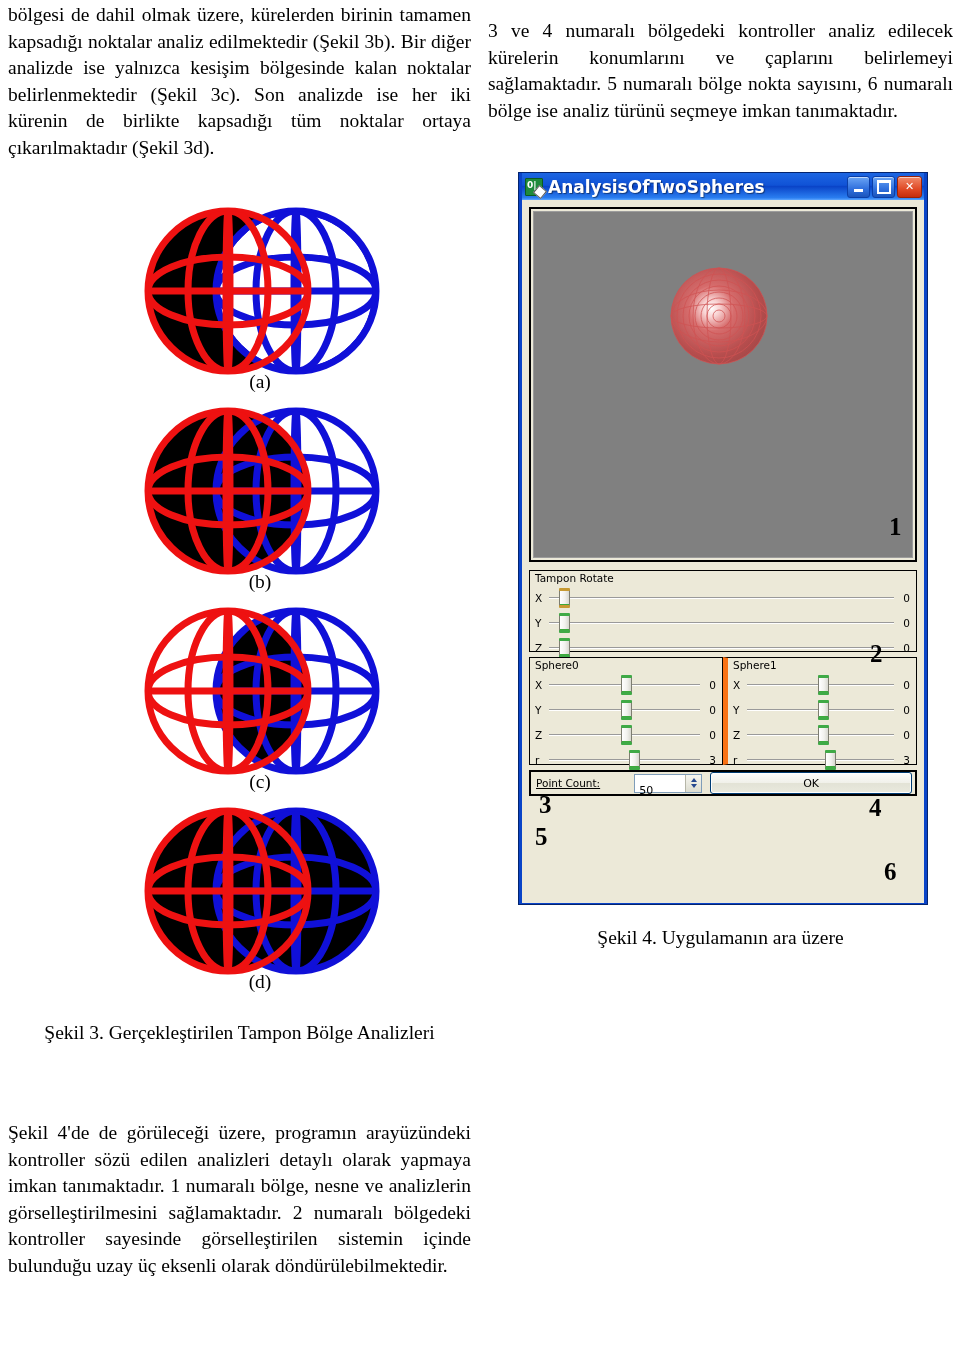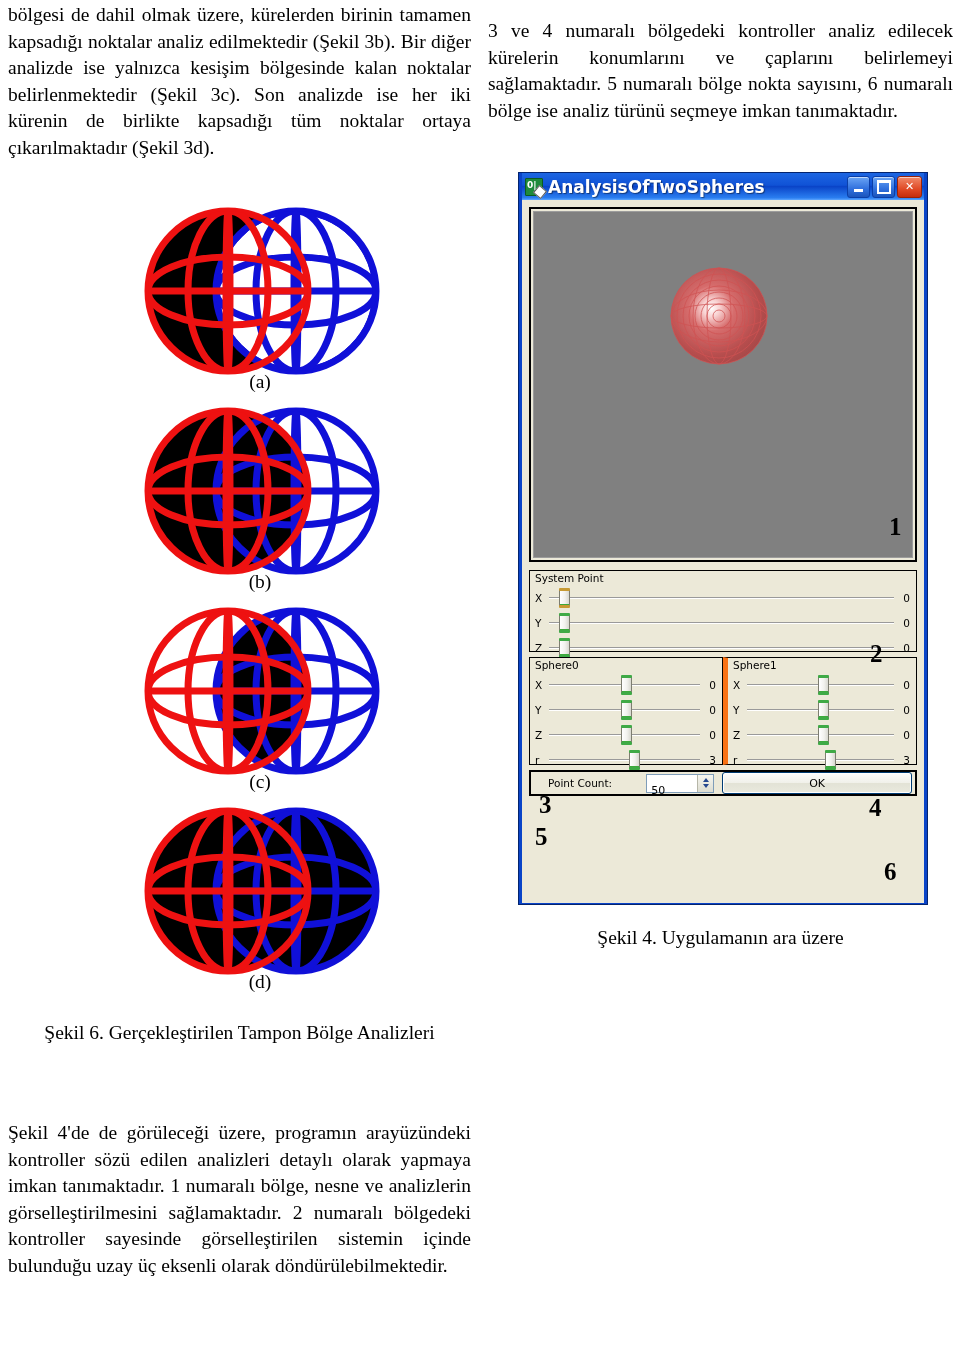--- a/index.html
+++ b/index.html
@@ -148,22 +148,23 @@
   #system-rotate{margin-top:8px;height:82px;}
   #sphere-pair{display:flex;margin-top:5px;gap:0;align-items:center;}
   .sphere-gb{width:50%;height:108px;box-sizing:border-box;}
   .sphere-gb + .sphere-gb{border-left:5px solid #f97316;}
 
   #bottom-bar{
     margin-top:5px;border:2px solid #000;background:#ece9d8;
     display:flex;align-items:center;height:26px;padding:0 3px;box-sizing:border-box;
   }
   #pc-label{
-    font-family:"DejaVu Sans",sans-serif;font-size:10.5px;margin-left:14px;
+    font-family:"DejaVu Sans",sans-serif;font-size:10.5px;margin-left:2px;
     white-space:nowrap;
+    text-decoration:underline;
   }
   #pc-spin{
     display:flex;align-items:stretch;margin-left:34px;height:19px;
     border:1px solid #7f9db9;background:#fff;box-sizing:border-box;
   }
   #pc-value{
     width:46px;font-family:"DejaVu Sans",sans-serif;font-size:11px;
     display:flex;align-items:center;padding-left:4px;background:#fff;margin-top:14px;
   }
   #pc-arrows{
@@ -377,21 +378,21 @@
             <ellipse cx="118" cy="86" rx="2" ry="80"></ellipse>
             <ellipse cx="118" cy="86" rx="80" ry="34"></ellipse>
           </g>
         </g>
       </svg>
       <div class="sub-label">(d)</div>
     </div>
   </div>
 
   <div id="fig3-caption" class="caption">
-    <b>Şekil 6.</b><span> Gerçekleştirilen Tampon Bölge Analizleri</span>
+    <b>Şekil 3.</b><span> Gerçekleştirilen Tampon Bölge Analizleri</span>
   </div>
 
   <div id="app-window">
 
     <div id="titlebar">
       <div id="app-icon">
         <span class="gl">0|</span>
         <span class="pen"></span>
       </div>
       <div id="app-title">AnalysisOfTwoSpheres</div>
@@ -435,21 +436,21 @@
               <ellipse cx="185" cy="104" rx="48" ry="26"></ellipse>
               <ellipse cx="185" cy="104" rx="48" ry="12"></ellipse>
               <ellipse cx="185" cy="104" rx="26" ry="48"></ellipse>
               <ellipse cx="185" cy="104" rx="12" ry="48"></ellipse>
             </g>
           </svg>
         </div>
       </div>
 
       <div class="groupbox" id="system-rotate">
-        <div class="gb-title">System Point</div>
+        <div class="gb-title">Tampon Rotate</div>
 
         <div class="slider-row">
           <span class="sl-label">X</span>
           <span class="sl-track">
             <span class="line"></span>
             <span class="sl-thumb amber" style="left:3%"></span>
           </span>
           <span class="sl-val">0</span>
         </div>
 

